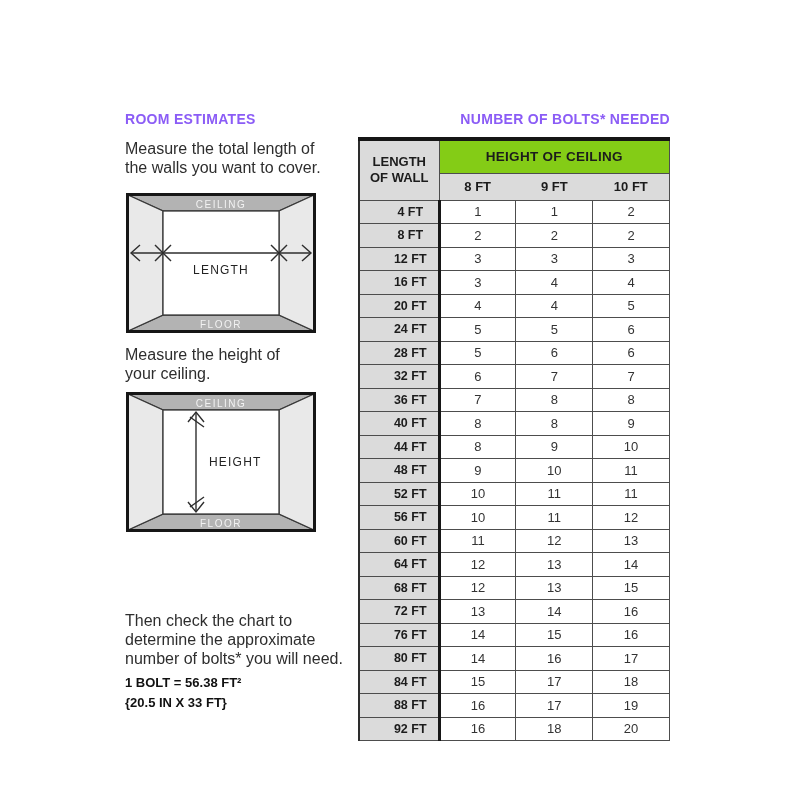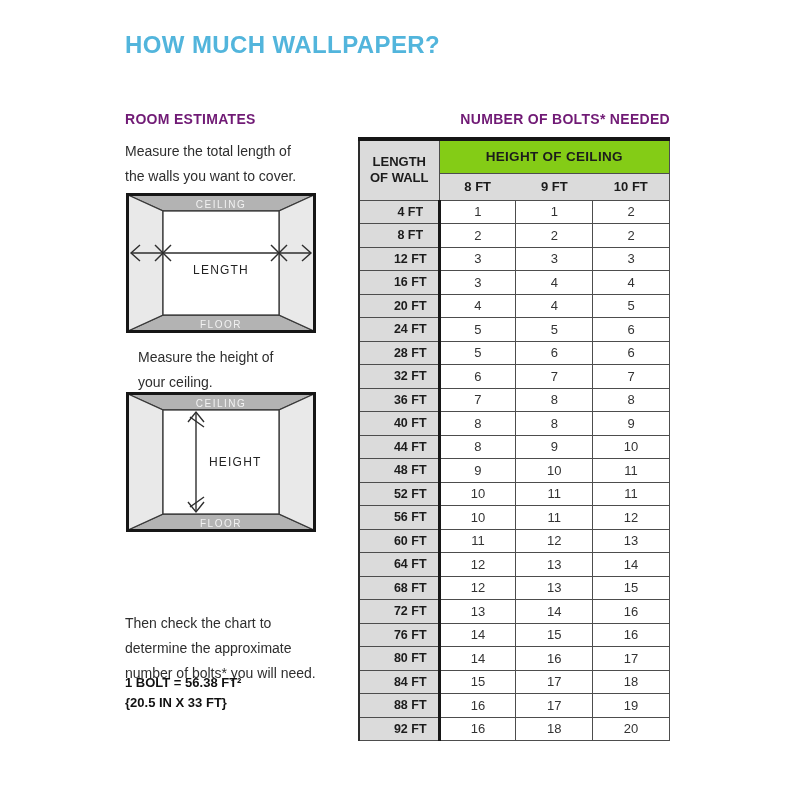--- a/index.html
+++ b/index.html
@@ -11,35 +11,35 @@
   }
   .page { position: absolute; inset: 0; background: #ffffff; overflow: hidden; }
 
   .page-title {
     position: absolute; left: 125px; top: 31px;
     font-size: 24px; font-weight: 700; letter-spacing: 0.4px;
     color: #52b5dc;
   }
   .section-heading {
     font-size: 14px; font-weight: 700; letter-spacing: 0.3px;
-    color: #701a75;
+    color: #8b5cf6;
   }
   #room-estimates-heading { position: absolute; left: 125px; top: 111px; }
   #table-heading {
     position: absolute; left: 358px; top: 111px; width: 312px;
     text-align: right;
   }
 
   .body-text {
     position: absolute; left: 125px;
-    font-size: 14px; line-height: 25px; color: #2e2e2e;
+    font-size: 16px; line-height: 19px; color: #2e2e2e;
     white-space: pre-line;
   }
   #step1 { top: 139px; }
-  #step2 { top: 345px; margin-left: 13px; }
+  #step2 { top: 345px; }
   #step3 { top: 564px; margin-top: 47px; }
 
   .diagram { position: absolute; left: 126px; width: 190px; height: 140px; }
   #diagram-length { top: 193px; }
   #diagram-height { top: 392px; }
 
   .footnote {
     position: absolute; left: 125px; top: 631px;
     font-size: 14.5px; line-height: 19px; font-weight: 700; color: #111;
   }
@@ -84,21 +84,20 @@
   }
   table.bolts tbody td { font-size: 13px; color: #333333; background: #ffffff; }
 
   .diagram text { font-family: "Liberation Sans", sans-serif; }
 </style>
 </head>
 <body>
 
 <div class="page">
 
-  <h1 class="page-title">HOW MUCH WALLPAPER?</h1>
 
   <h2 class="section-heading" id="room-estimates-heading">ROOM ESTIMATES</h2>
 
   <p class="body-text" id="step1">Measure the total length of
 the walls you want to cover.</p>
 
   <svg class="diagram" id="diagram-length" viewBox="0 0 190 140">
 
     <polygon points="2,2 188,2 153,18 37,18" fill="#b3b3b3" stroke="#3a3a3a" stroke-width="1.3"></polygon>
     <polygon points="2,138 188,138 153,122 37,122" fill="#b3b3b3" stroke="#3a3a3a" stroke-width="1.3"></polygon>

